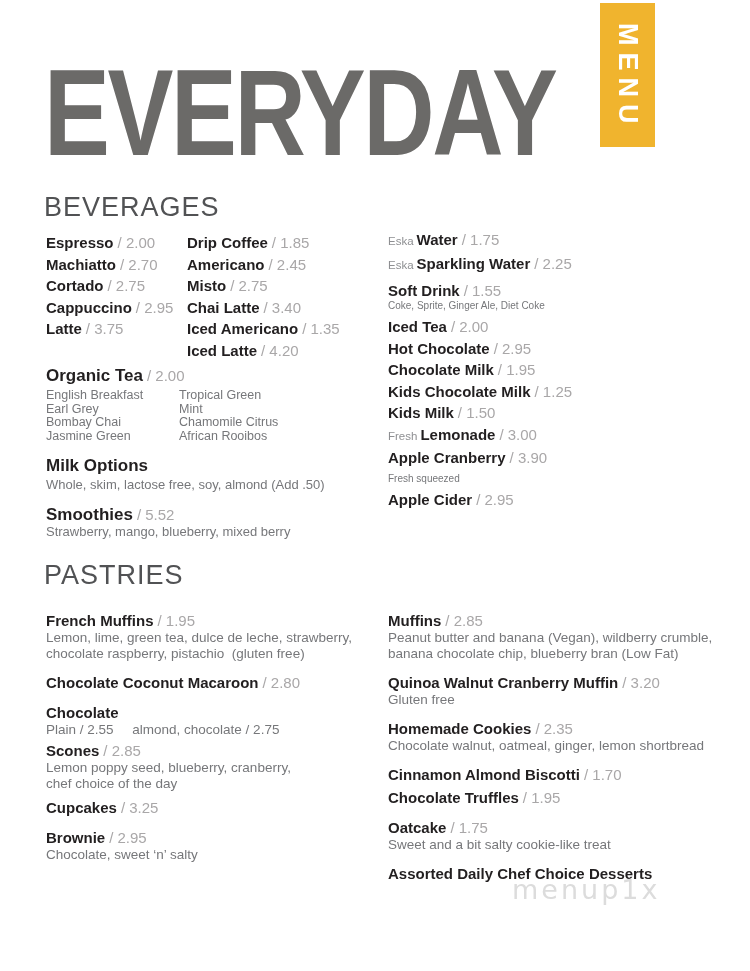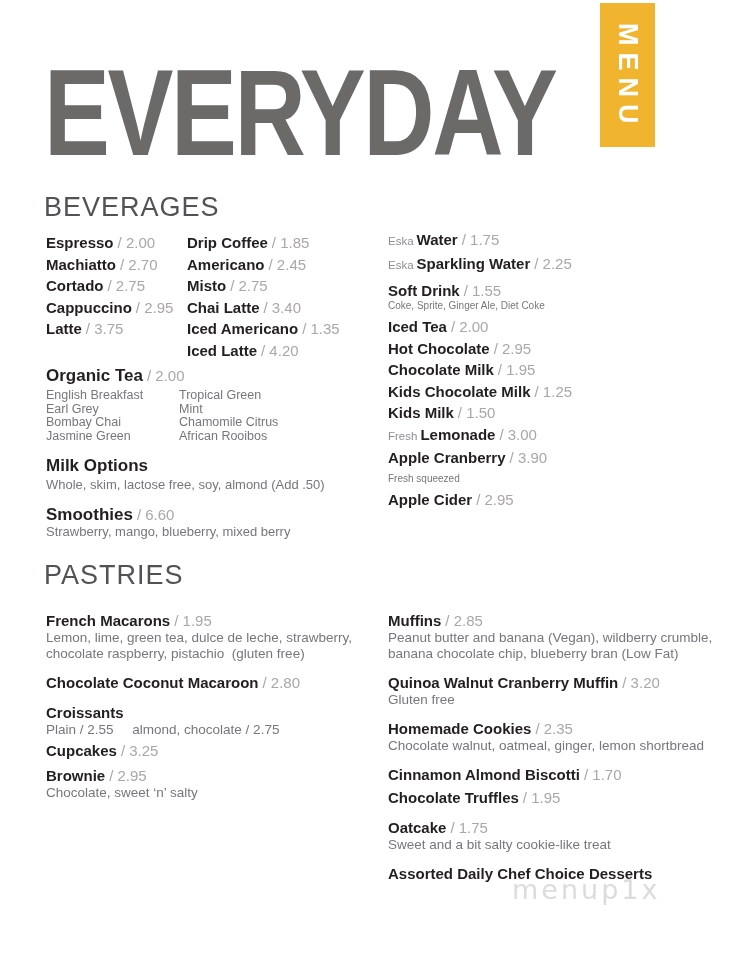--- a/index.html
+++ b/index.html
@@ -209,44 +209,49 @@
         </div>
     </div>
   </div>
 
   <div id="milk">
     <div class="sub-head line"><span class="nm">Milk Options</span></div>
     <div class="desc">Whole, skim, lactose free, soy, almond (Add .50)</div>
   </div>
 
   <div id="smoothies">
-    <div class="sub-head line"><span class="nm">Smoothies</span><span class="pr">/ 6.60</span></div>
+    <div class="sub-head line"><span class="nm">Smoothies</span><span class="pr">/ 5.52</span></div>
     <div class="desc">Strawberry, mango, blueberry, mixed berry</div>
   </div>
 
   <div class="sec-title" id="past-title">PASTRIES</div>
 
   <div id="past-left">
 
       <div class="m-item">
-        <div class="line"><span class="nm">French Macarons</span><span class="pr">/ 1.95</span></div>
+        <div class="line"><span class="nm">French Muffins</span><span class="pr">/ 1.95</span></div>
         <div class="desc">Lemon, lime, green tea, dulce de leche, strawberry,
 chocolate raspberry, pistachio  (gluten free)</div>
       </div>
 
       <div class="m-item">
         <div class="line"><span class="nm">Chocolate Coconut Macaroon</span><span class="pr">/ 2.80</span></div>
 
       </div>
 
       <div class="m-item">
-        <div class="line"><span class="nm">Croissants</span></div>
+        <div class="line"><span class="nm">Chocolate</span></div>
         <div class="desc">Plain / 2.55     almond, chocolate / 2.75</div>
       </div>
 
+      <div class="m-item">
+        <div class="line"><span class="nm">Scones</span><span class="pr">/ 2.85</span></div>
+        <div class="desc">Lemon poppy seed, blueberry, cranberry,
+chef choice of the day</div>
+      </div>
 
       <div class="m-item">
         <div class="line"><span class="nm">Cupcakes</span><span class="pr">/ 3.25</span></div>
 
       </div>
 
       <div class="m-item">
         <div class="line"><span class="nm">Brownie</span><span class="pr">/ 2.95</span></div>
         <div class="desc">Chocolate, sweet ‘n’ salty</div>
       </div>

